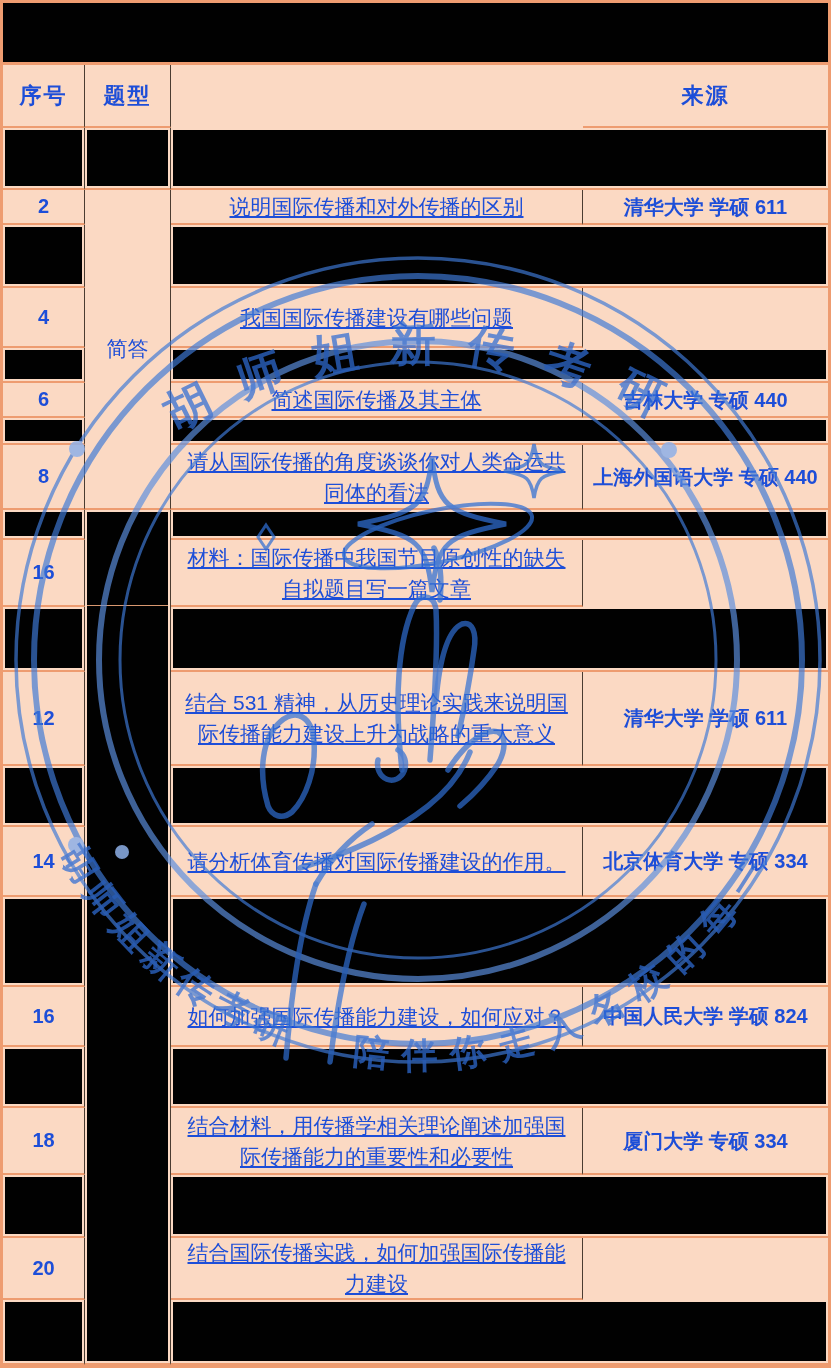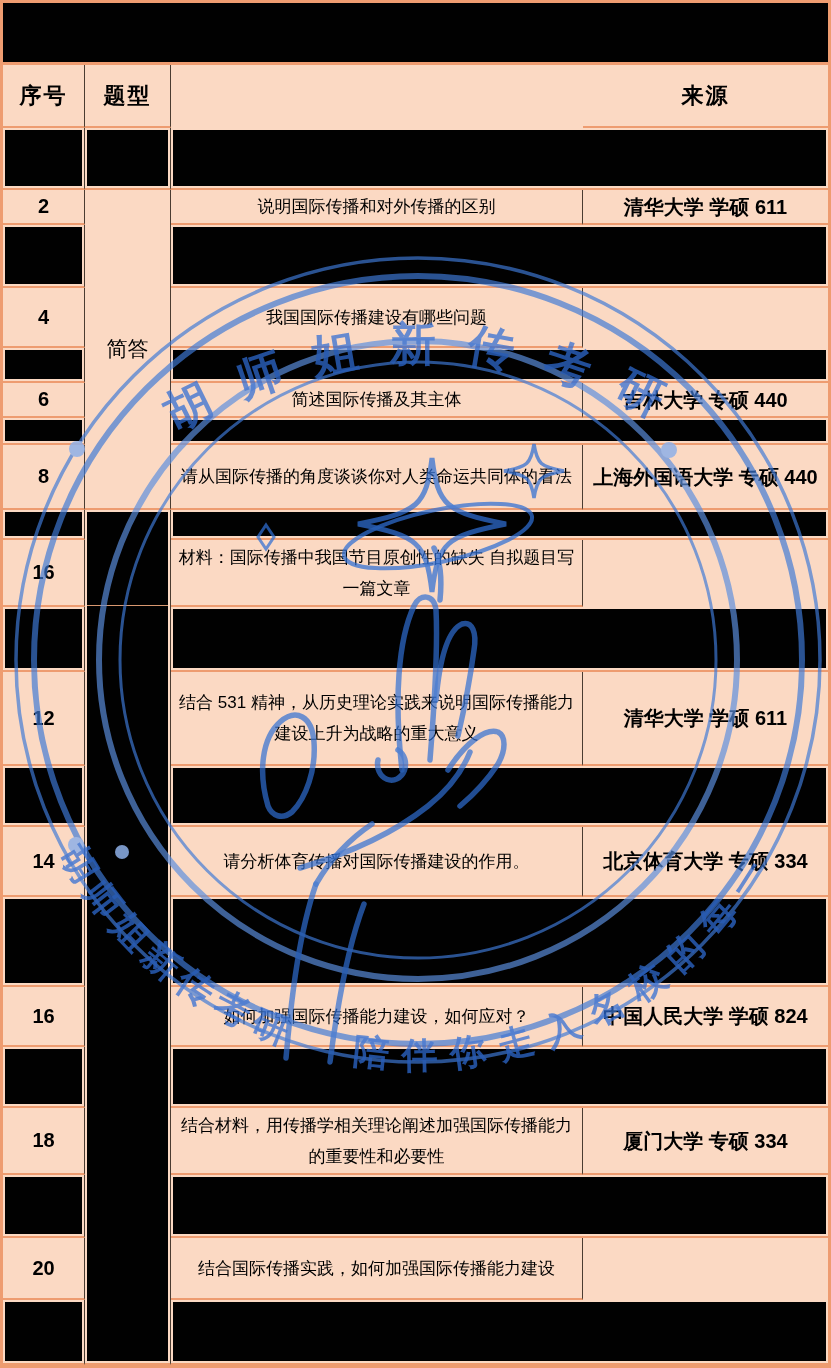--- a/index.html
+++ b/index.html
@@ -1,18 +1,18 @@
 <!DOCTYPE html>
 <html><head>
 <meta charset="utf-8">
 <style>
   html,body{margin:0;padding:0;background:#ffffff;}
   .page{
     position:relative;width:831px;height:1368px;background:#ffffff;overflow:hidden;
-    font-family:"Liberation Sans","DejaVu Sans",sans-serif;color:#000000;
+    font-family:"Liberation Sans","DejaVu Sans",sans-serif;color:#1d4ed8;
   }
   
   .topband{position:absolute;left:0;top:0;width:828px;height:62px;background:#010101;}
   
   .frame{position:absolute;inset:0;border:3px solid #ee9c70;box-sizing:border-box;z-index:6;pointer-events:none;}
   
   .grid{
     position:absolute;left:3px;top:62px;width:825px;box-sizing:border-box;
     border-top:3px solid #ee9c70;
     display:grid;
@@ -22,21 +22,21 @@
   }
   .cell{
     box-sizing:border-box;display:flex;align-items:center;justify-content:center;
     text-align:center;border-right:1px solid #4a3c31;border-bottom:2px solid #ee9c70;
     overflow:hidden;
   }
   .lastcol{border-right:none;font-weight:bold;}
   .black{background:#010101;box-shadow:inset 0 0 0 2px #fbd9c3;}
   .hdr{font-size:22px;font-weight:700;letter-spacing:2px;}
   .num{font-size:20px;font-weight:600;}
-  .qcell{font-size:17px;line-height:31px;padding:0 7px;}
+  .qcell{font-size:21px;line-height:31px;padding:0 7px;text-decoration:underline;}
   .scell{font-size:20px;line-height:30px;padding:0 5px;}
   .jianda{font-size:21px;}
   .tallblack{position:relative;}
   .tallblack .hairline{position:absolute;left:2px;right:2px;top:95px;height:1px;background:#f0a87c;opacity:.9;}
   
   .wm{position:absolute;left:0;top:0;z-index:5;pointer-events:none;}
 </style>
 </head>
 <body>
 

